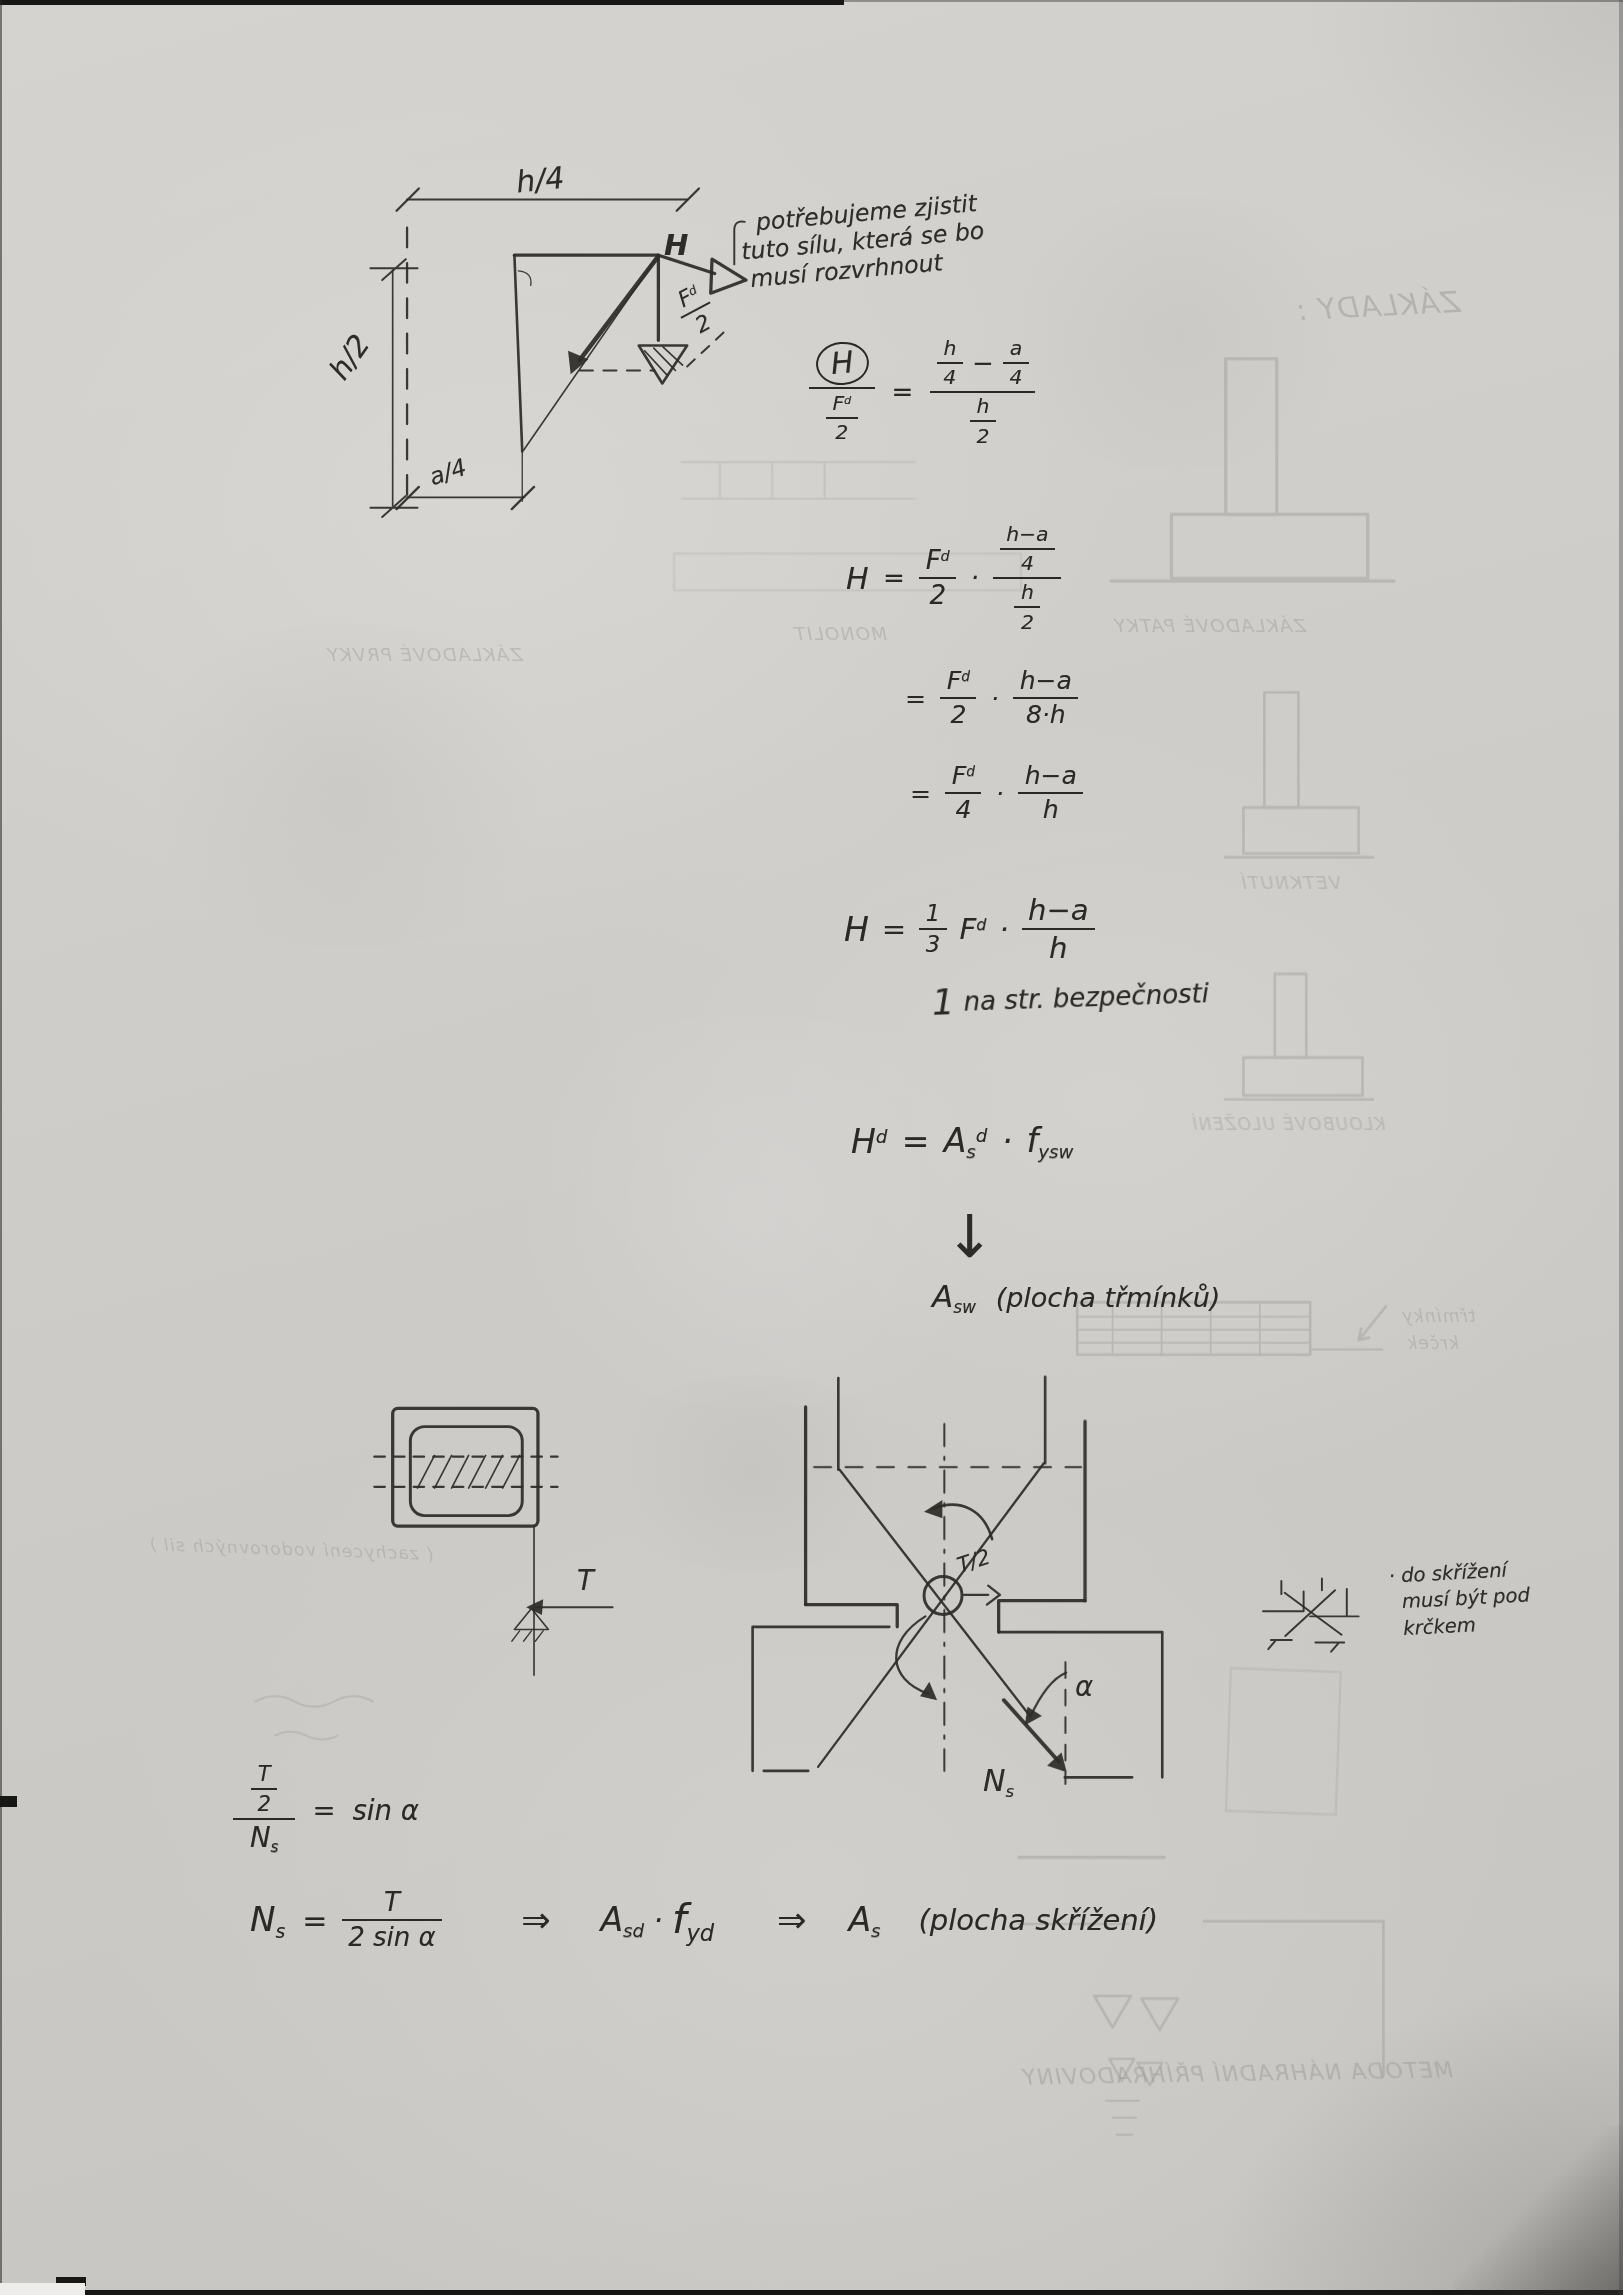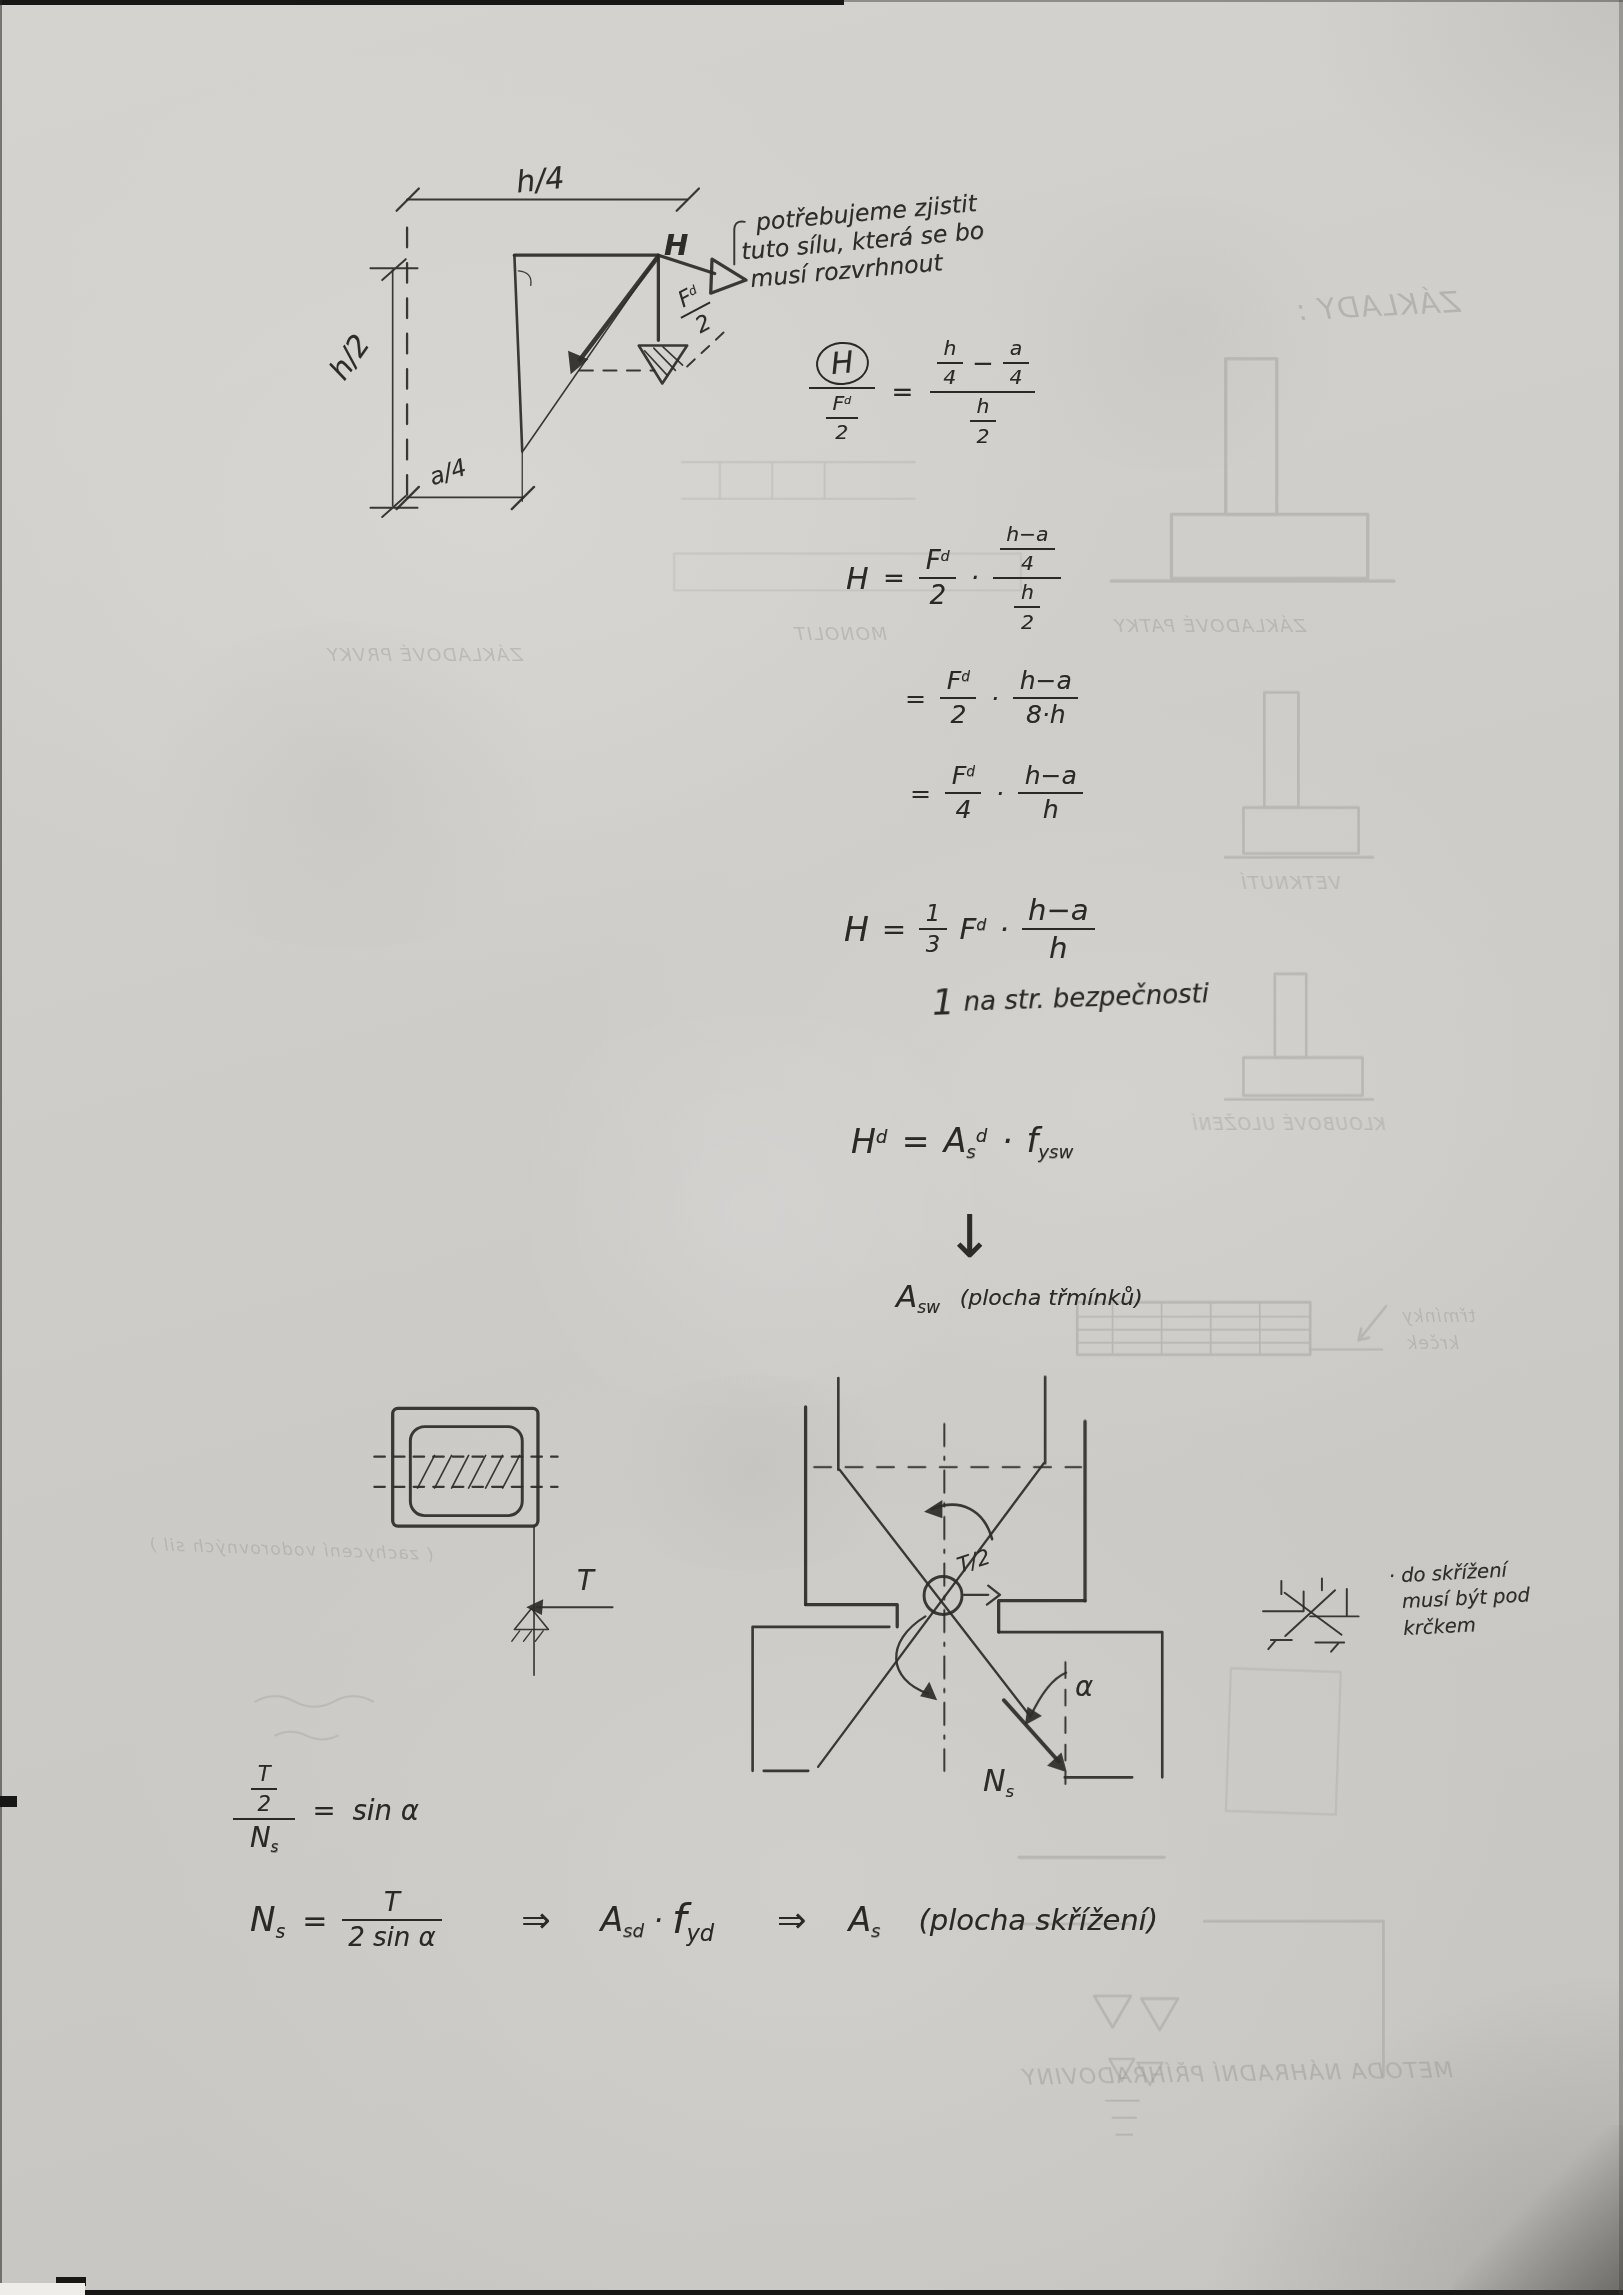--- a/index.html
+++ b/index.html
@@ -268,23 +268,23 @@
   <div class="eq hand" style="left:851px;top:1121px;font-size:33px;gap:14.4px;">
     <span><span>H</span><span class="sp">d</span></span>
     <span>=</span>
     <span><span>A</span><span class="sb">s</span><span class="sp">d</span></span>
     <span>·</span>
     <span><span>f</span><span class="sb">ysw</span></span>
   </div>
 
   <div class="abs hand" style="left:945px;top:1202px;font-size:59px;">↓</div>
 
-  <div class="eq hand" style="left:896px;top:1278px;font-size:31px;gap:19.6px;">
+  <div class="eq hand" style="left:932px;top:1278px;font-size:31px;gap:19.6px;">
     <span><span>A</span><span class="sb">sw</span></span>
-    <span style="font-size:22px;">(plocha třmínků)</span>
+    <span style="font-size:27px;">(plocha třmínků)</span>
   </div>
 
   <div class="abs hand" style="left:577px;top:1564px;font-size:27.5px;">T</div>
 
   <div class="abs hand" style="left:957px;top:1549px;font-size:21px;transform:rotate(-18deg);">T/2</div>
   <div class="abs hand" style="left:1075px;top:1670px;font-size:27.5px;">α</div>
   <div class="abs hand" style="left:983px;top:1763px;font-size:30px;">
     <span>N</span><span class="sb">s</span>
   </div>
 

